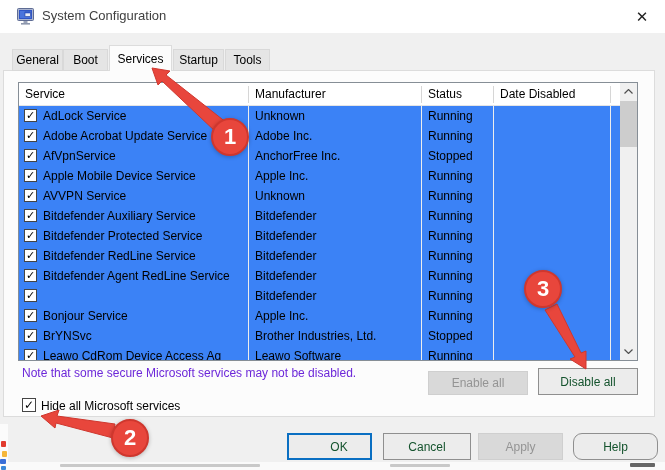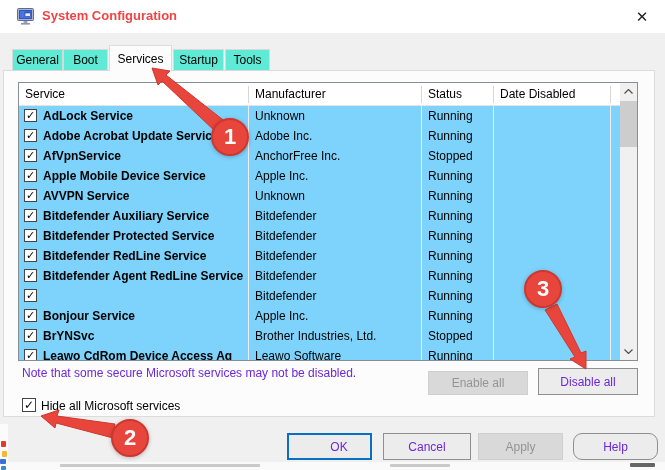--- a/index.html
+++ b/index.html
@@ -5,58 +5,58 @@
   * { margin:0; padding:0; box-sizing:border-box; }
   html,body { background:#fff; }
   .screen {
     position:relative; width:665px; height:470px; overflow:hidden;
     font-family:"Liberation Sans","DejaVu Sans",sans-serif; font-size:12px; color:#000;
     background:#fff;
   }
   
   .titlebar { position:absolute; left:0; top:0; width:665px; height:33px; background:#fff; }
   .app-icon { position:absolute; left:17px; top:8px; width:17px; height:17px; }
-  .title-text { position:absolute; left:42px; top:8px; font-size:13px; color:#ef4444;font-weight:bold; }
+  .title-text { position:absolute; left:42px; top:8px; font-size:13px; color:#404040; }
   .close-btn { position:absolute; right:10px; top:5px; width:26px; height:24px;
     display:flex; align-items:center; justify-content:center; font-size:15px; color:#222; cursor:default; }
   
   .dialog-body { position:absolute; left:0; top:33px; width:665px; height:429px; background:#f0f0f0; }
   
-  .tab { position:absolute; top:49px; height:22px; background:#5eead4; border:1px solid #d9d9d9;
+  .tab { position:absolute; top:49px; height:22px; background:#e5e5e5; border:1px solid #d9d9d9;
     display:flex; align-items:center; justify-content:center; z-index:1; }
   .tab.active { top:45px; height:26px; background:#fcfcfc; border:1px solid #dcdcdc; border-bottom:none; z-index:3; }
   
   .tab-page { position:absolute; left:3px; top:70px; width:652px; height:347px;
     background:#fcfcfc; border:1px solid #dcdcdc; z-index:0; }
   
   .lv { position:absolute; left:18px; top:82px; width:620px; height:279px;
-    background:#7dd3fc; border:1px solid #868e96; overflow:hidden; }
+    background:#3b82f6; border:1px solid #868e96; overflow:hidden; }
   .lv-grid { position:absolute; top:0; bottom:0; width:1px; background:#ededed; }
   .lv-grid-h { position:absolute; top:3px; height:17px; width:1px; background:#d6d6d6; }
   .lv-head { position:absolute; left:0; top:0; width:601px; height:23px; background:#fff;
     border-bottom:1px solid #e5e5e5; z-index:2; }
   .hcell { position:absolute; top:4px; color:#000; }
   .lv-body { position:absolute; left:0; top:23px; width:601px; height:254px; overflow:hidden; }
   .row { position:relative; width:601px; height:20px; }
   .cb { position:absolute; left:5px; top:3px; width:13px; height:13px; background:#fff;
     border:1px solid #454545; font-size:11px; line-height:11px; text-align:center; color:#000; }
   .cell { position:absolute; top:3px; white-space:nowrap; overflow:hidden; }
-  .c-svc  { left:24px; width:203px;font-weight:bold; }
+  .c-svc  { left:24px; width:203px; }
   .c-man  { left:236px; width:164px; }
   .c-status { left:409px; width:63px; }
   .c-date { left:481px; width:108px; }
   
   .sb { position:absolute; right:0; top:0; width:17px; height:277px; background:#f0f0f0; z-index:3; }
   .sb-btn { position:absolute; left:0; width:17px; height:17px; display:flex; align-items:center; justify-content:center; }
   .sb-up { top:0; } .sb-down { bottom:0; }
   .sb-thumb { position:absolute; left:0; top:18px; width:17px; height:46px; background:#cdcdcd; }
   
   .note { position:absolute; left:22px; top:366px; color:#6d28d9; }
   .btn { position:absolute; display:flex; align-items:center; justify-content:center;
-    background:#ececec; border:1px solid #8f8f8f; font-size:12px; color:#6d28d9; cursor:default; }
+    background:#ececec; border:1px solid #8f8f8f; font-size:12px; color:#14532d; cursor:default; }
   .btn.disabled { background:#d9d9d9; border:1px solid #cfcfcf; color:#949494; }
   .btn.focused { border:2px solid #0a6fc2; }
   .btn-enable  { left:428px; top:371px; width:100px; height:24px; }
   .btn-disable { left:538px; top:368px; width:100px; height:27px; }
   .hide-cb { position:absolute; left:22px; top:398px; width:14px; height:14px; background:#fff;
     border:1px solid #454545; font-size:12px; line-height:12px; text-align:center; }
   .hide-label { position:absolute; left:41px; top:399px; }
   .btn-ok     { left:287px; top:433px; width:85px; height:27px;padding-left:19px; }
   .btn-cancel { left:383px; top:433px; width:88px; height:27px; }
   .btn-apply  { left:478px; top:433px; width:85px; height:27px; }

